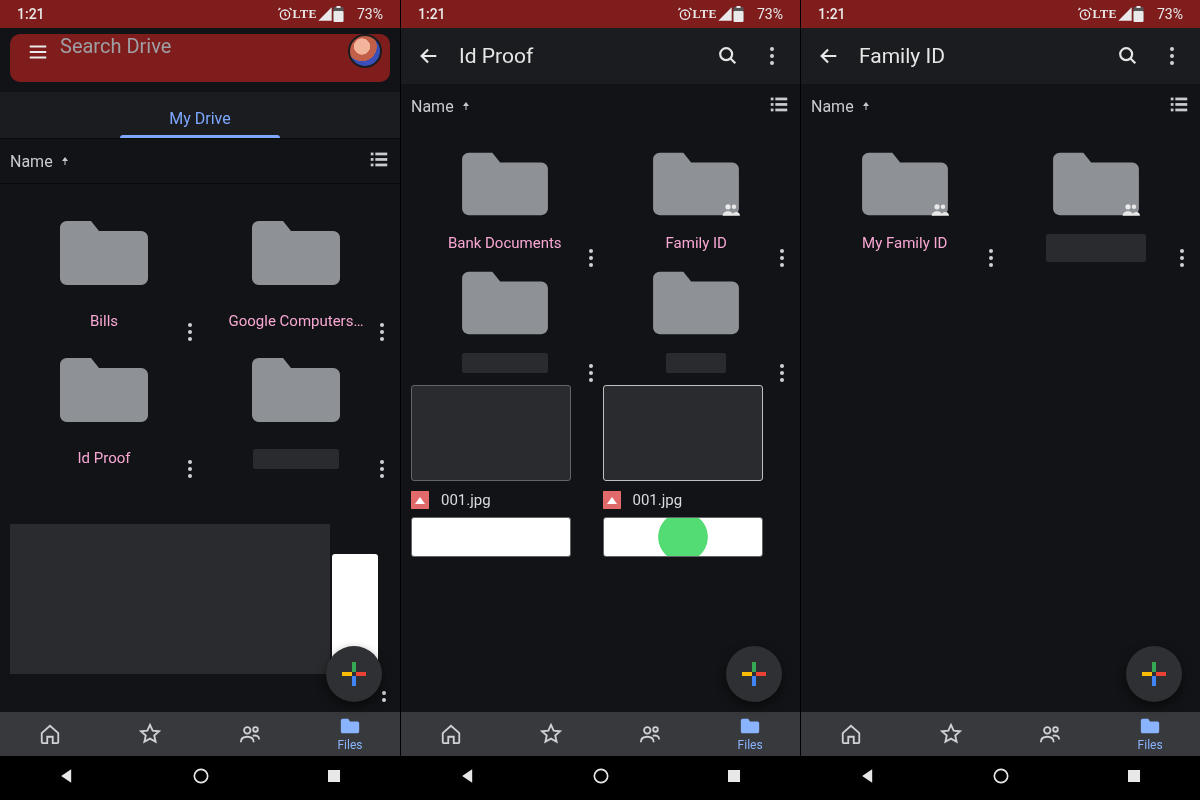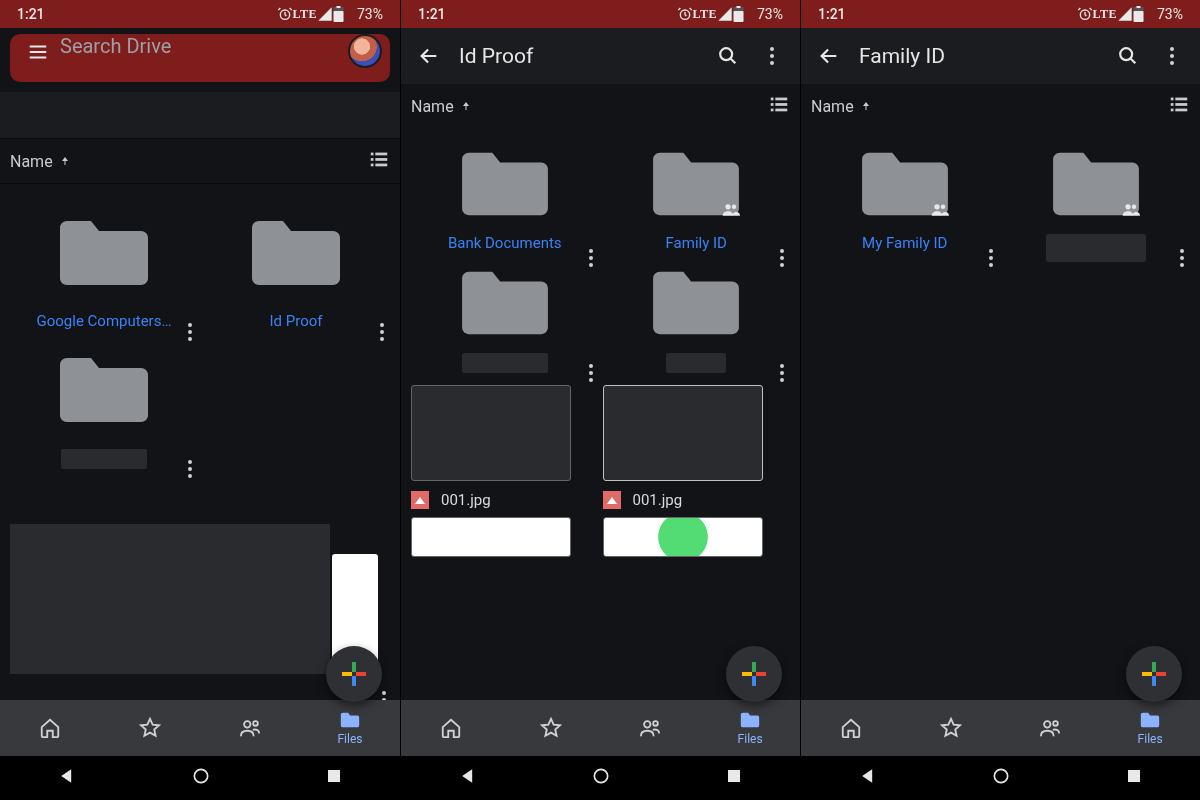--- a/index.html
+++ b/index.html
@@ -42,21 +42,21 @@
   .divider { height: 1px; background: #0a0a0a; }
 
   
   .grid-wrap { flex: 1; overflow: hidden; position: relative; }
   .grid { display: grid; grid-template-columns: 1fr 1fr; gap: 8px 4px; padding: 18px 10px 0 10px; }
   .item { display: flex; flex-direction: column; align-items: center; position: relative; }
   .item .more { position: absolute; right: -2px; top: 110px; }
   .thumb { width: 100px; height: 82px; display: flex; align-items: center; justify-content: center; position: relative; }
   .thumb.tall { width: 100px; height: 100px; }
   .folder-svg { display: block; }
-  .folder-label { color: #3b82f6; font-size: 15px; text-align: center; margin-top: 10px; max-width: 150px; line-height: 1.25; }
+  .folder-label { color: #f9a8d4; font-size: 15px; text-align: center; margin-top: 10px; max-width: 150px; line-height: 1.25; }
   .folder-label.redacted { width: 86px; height: 20px; background: #2a2b2e; border-radius: 2px; }
   .share-badge { position: absolute; right: 6px; bottom: 4px; }
   .file-thumb { width: 160px; height: 96px; background: #2a2b2e; border: 1px solid #636465; border-radius: 3px; }
   .file-thumb.white { background: #fff; height: 40px; }
   .file-meta { display: flex; align-items: center; margin-top: 10px; color: #d9dbe0; font-size: 15px; }
   .file-meta .img-icn { width: 18px; height: 18px; background: #e06a6a; margin-right: 12px; display: inline-flex; align-items: center; justify-content: center; }
   .file-meta .img-icn::after { content: ""; width: 0; height: 0; border-left: 5px solid transparent; border-right: 5px solid transparent; border-bottom: 7px solid #fff; transform: translateY(1px); }
 
   
   .big-redact { position: absolute; left: 10px; width: 320px; height: 150px; background: #2a2b2e; }
@@ -65,21 +65,21 @@
   
   .fab { position: absolute; right: 18px; bottom: 98px; width: 56px; height: 56px; border-radius: 50%; background: #2f3033; box-shadow: 0 4px 10px rgba(0,0,0,.5); display: flex; align-items: center; justify-content: center; }
   .plus-g { position: relative; width: 24px; height: 24px; }
   .plus-g span { position: absolute; background: #000; }
   .plus-g .v1 { left: 10px; top: 0; width: 4px; height: 10px; background: #34a853; }
   .plus-g .v2 { left: 10px; bottom: 0; width: 4px; height: 10px; background: #4285f4; }
   .plus-g .h1 { top: 10px; left: 0; height: 4px; width: 10px; background: #fbbc05; }
   .plus-g .h2 { top: 10px; right: 0; height: 4px; width: 10px; background: #ea4335; }
 
   
-  .bnav { height: 56px; background: rgba(60,61,65,.92); display: flex; }
+  .bnav { height: 44px; background: rgba(60,61,65,.92); display: flex; }
   .bnav .bitm { flex: 1; display: flex; flex-direction: column; align-items: center; justify-content: center; color: #cfd1d6; font-size: 12px; }
   .bnav .bitm.active { color: #8ab4ff; }
   .bnav .bitm .lbl { margin-top: 2px; }
 
   
   .anav { height: 44px; background: #000; display: flex; align-items: center; justify-content: space-around; }
 
   
   .mv { width: 20px; height: 20px; display: inline-flex; flex-direction: column; justify-content: center; align-items: center; gap: 3px; }
   .mv i { width: 4px; height: 4px; background: #cfd1d6; border-radius: 50%; }
@@ -122,20 +122,21 @@
       <div class="menu-btn">
         <svg width="22" height="22" viewBox="0 0 24 24">
             <path stroke="#eaeaea" stroke-width="2" d="M3 6h18M3 12h18M3 18h18"></path>
           </svg>
       </div>
       <div class="search-ph">Search Drive</div>
       <div class="avatar"></div>
     </div>
 
     <div class="tabs">
+      <div class="tab active">My Drive</div>
     </div>
     <div class="tabs-bottom-line"></div>
 
     <div class="sortrow">
       <span class="label">Name</span>
       <span class="arrow"><svg width="12" height="12" viewBox="0 0 24 24">
             <path fill="#c9cbcf" d="M12 4l6 8H6z"></path>
             <rect x="11" y="11" width="2" height="9" fill="#c9cbcf"></rect>
           </svg></span>
       <span class="spacer2"></span>
@@ -151,20 +152,33 @@
     <div class="divider"></div>
 
     <div class="grid-wrap">
       <div class="grid">
         <div class="item">
           <div class="thumb tall">
               <svg class="folder-svg" width="100" height="80" viewBox="0 0 100 80">
                 <path fill="#8e9297" d="M6 16c0-4 3-7 7-7h24l8 10h42c4 0 7 3 7 7v40c0 4-3 7-7 7H13c-4 0-7-3-7-7z"></path>
               </svg>
             </div>
+          <div class="folder-label">Bills</div>
+          <span class="more"><span class="mv">
+                <i></i>
+                <i></i>
+                <i></i>
+              </span></span>
+        </div>
+        <div class="item">
+          <div class="thumb tall">
+              <svg class="folder-svg" width="100" height="80" viewBox="0 0 100 80">
+                <path fill="#8e9297" d="M6 16c0-4 3-7 7-7h24l8 10h42c4 0 7 3 7 7v40c0 4-3 7-7 7H13c-4 0-7-3-7-7z"></path>
+              </svg>
+            </div>
           <div class="folder-label">Google Computers…</div>
           <span class="more"><span class="mv">
                 <i></i>
                 <i></i>
                 <i></i>
               </span></span>
         </div>
         <div class="item">
           <div class="thumb tall">
               <svg class="folder-svg" width="100" height="80" viewBox="0 0 100 80">

